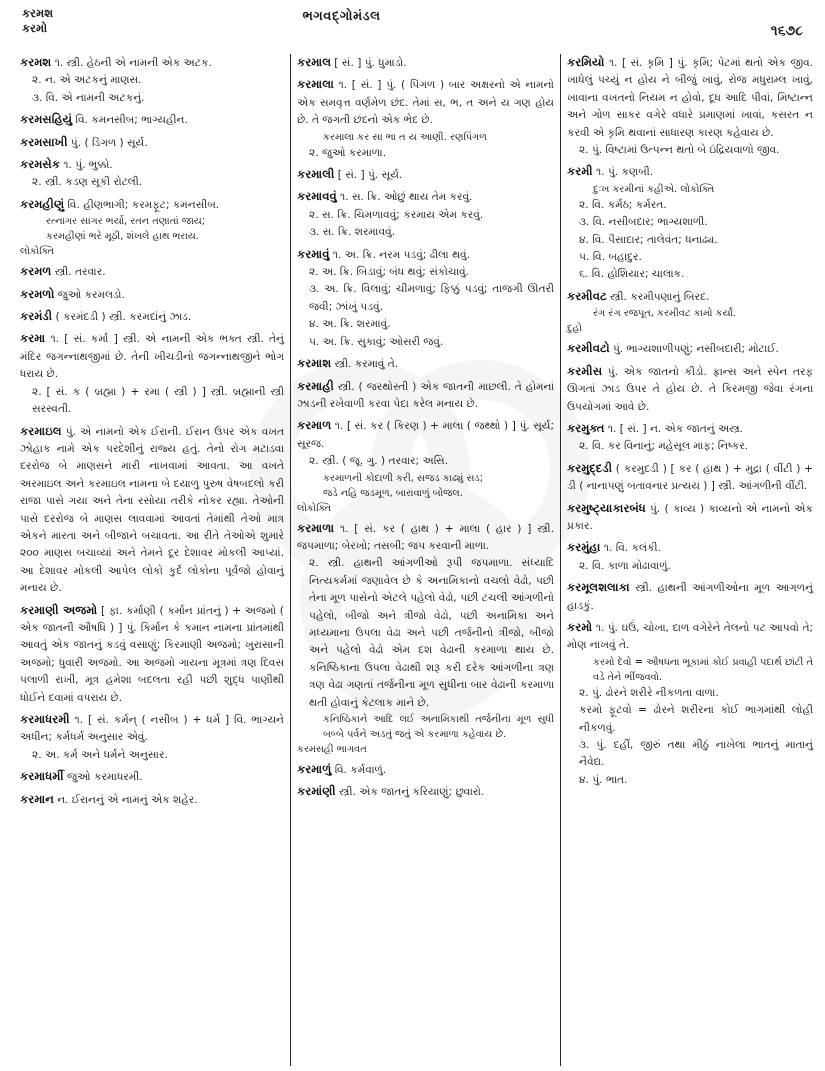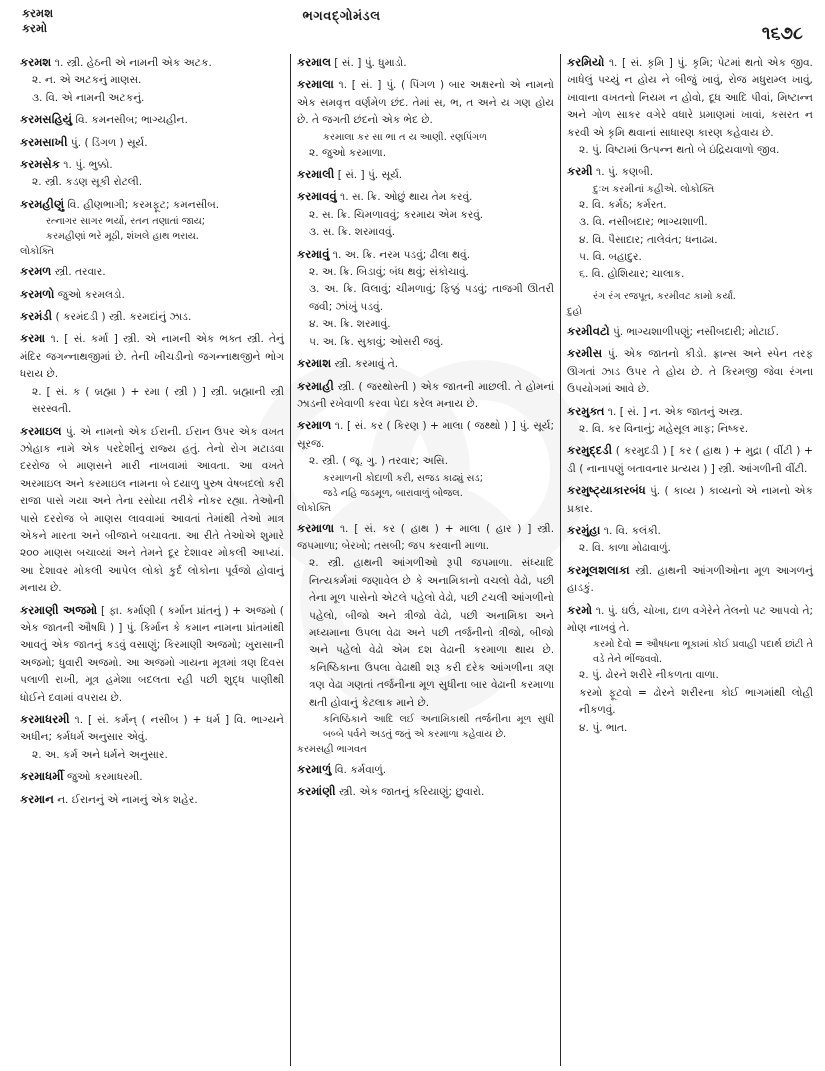--- a/index.html
+++ b/index.html
@@ -17,21 +17,21 @@
   }
   .guide-words {
     position: absolute; left: 22px; top: 6px; font-size: 11.5px; font-weight: bold;
     line-height: 15px;
   }
   .running-title {
     position: absolute; left: 0; width: 683px; top: 8px; text-align: center;
     font-size: 13px; font-weight: bold; letter-spacing: 0.5px;
   }
   .page-number {
-    position: absolute; right: 22px; top: 22px; font-size: 18px; font-weight: bold;
+    position: absolute; right: 22px; top: 22px; font-size: 14px; font-weight: bold;
   }
   .columns {
     position: absolute; left: 14px; top: 54px; width: 805px; height: 1012px;
     display: flex; z-index: 1;
   }
   .col {
     box-sizing: border-box; padding: 0 6px; overflow: hidden;
     font-size: 10.6px; line-height: 17.4px; text-align: justify;
   }
   .col-1 { width: 276px; }
@@ -175,20 +175,21 @@
       <div class="entry">
         <span class="line"><span class="hw">કરમી</span> <span>૧. પું. કણબી.</span></span>
         <span class="quote">દુઃખ કરમીનાં કહીએ.          લોકોક્તિ</span>
         <span class="sub">૨. વિ. કર્મઠ; કર્મરત.</span>
         <span class="sub">૩. વિ. નસીબદાર; ભાગ્યશાળી.</span>
         <span class="sub">૪. વિ. પૈસાદાર; તાલેવંત; ધનાઢ્ય.</span>
         <span class="sub">૫. વિ. બહાદુર.</span>
         <span class="sub">૬. વિ. હોશિયાર; ચાલાક.</span>
       </div>
       <div class="entry">
+        <span class="line"><span class="hw">કરમીવટ</span> <span>સ્ત્રી. કરમીપણાનું બિરદ.</span></span>
         <span class="quote">રંગ રંગ રજપૂત, કરમીવટ કામો કર્યાં.</span>
         <span class="source">દુહો</span>
       </div>
       <div class="entry">
         <span class="line"><span class="hw">કરમીવટો</span> <span>પું. ભાગ્યશાળીપણું; નસીબદારી; મોટાઈ.</span></span>
       </div>
       <div class="entry">
         <span class="line"><span class="hw">કરમીસ</span> <span>પું. એક જાતનો કીડો. ફ્રાન્સ અને સ્પેન તરફ ઊગતાં ઝાડ ઉપર તે હોય છે. તે કિરમજી જેવા રંગના ઉપયોગમાં આવે છે.</span></span>
       </div>
       <div class="entry">
@@ -206,16 +207,17 @@
         <span class="sub">૨. વિ. કાળા મોઢાવાળું.</span>
       </div>
       <div class="entry">
         <span class="line"><span class="hw">કરમૂલશલાકા</span> <span>સ્ત્રી. હાથની આંગળીઓના મૂળ આગળનું હાડકું.</span></span>
       </div>
       <div class="entry">
         <span class="line"><span class="hw">કરમો</span> <span>૧. પું. ઘઉં, ચોખા, દાળ વગેરેને તેલનો પટ આપવો તે; મોણ નાખવું તે.</span></span>
         <span class="quote">કરમો દેવો = ઔષધના ભૂકામાં કોઈ પ્રવાહી પદાર્થ છાંટી તે વડે તેને ભીંજવવો.</span>
         <span class="sub">૨. પું. ઢોરને શરીરે નીકળતા વાળા.</span>
         <span class="sub">કરમો ફૂટવો = ઢોરને શરીરના કોઈ ભાગમાંથી લોહી નીકળવું.</span>
+        <span class="sub">૩. પું. દહીં, જીરું તથા મીઠું નાખેલા ભાતનું માતાનું નૈવેદ્ય.</span>
         <span class="sub">૪. પું. ભાત.</span>
       </div>
     </div>
 </div>
 
 </body></html>

